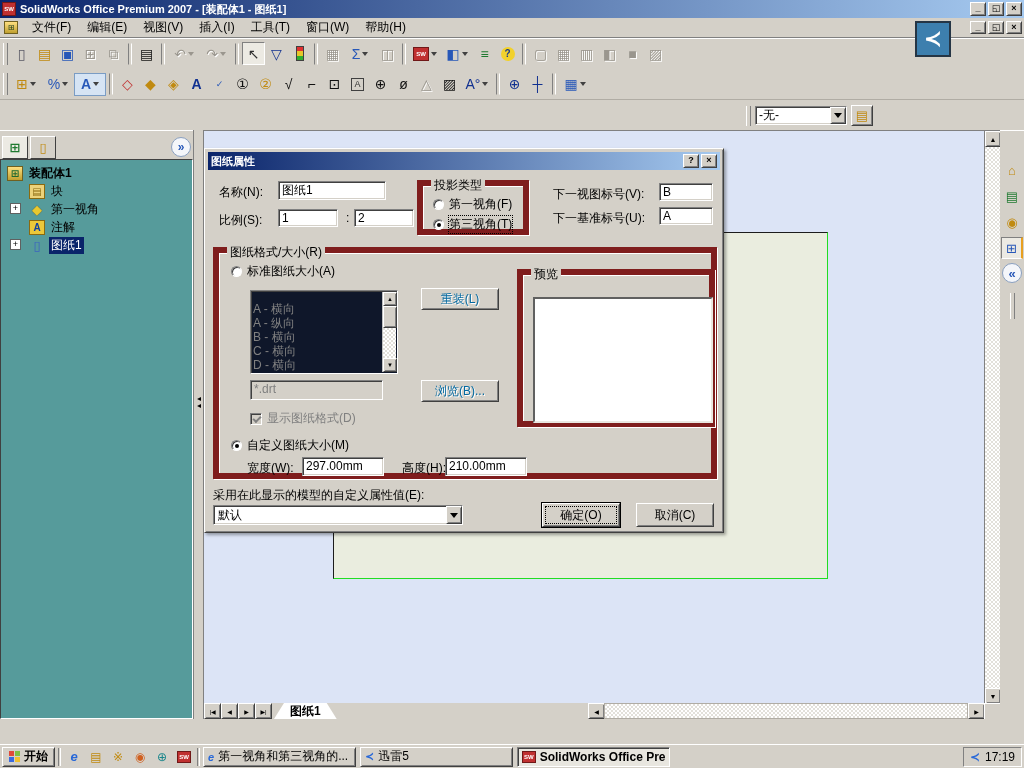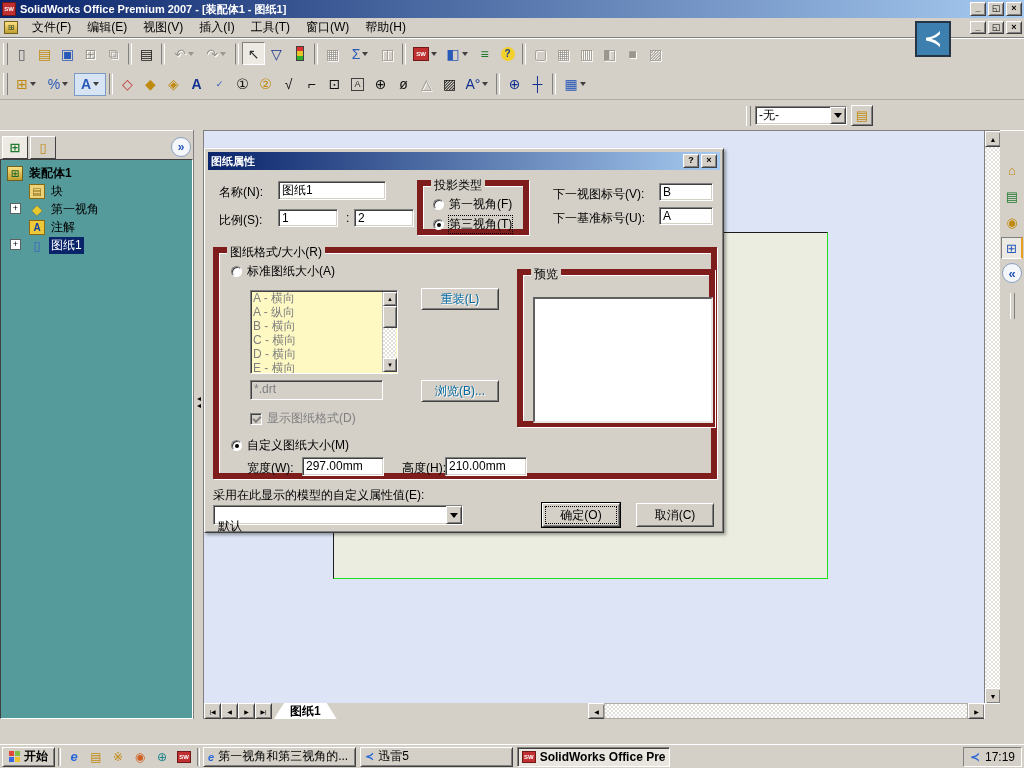--- a/index.html
+++ b/index.html
@@ -145,33 +145,33 @@
 .fld.disabled{background:#d4d0c8;color:#808080}
 .group{position:absolute;border:6px solid #7f1d1d;box-shadow:inset 1px 1px 0 #fff,1px 1px 0 #fff}
 .group>.legend{position:absolute;top:-8px;left:8px;background:#d4d0c8;padding:0 3px;line-height:14px}
 .radio-row{position:absolute;display:flex;align-items:center;gap:5px;white-space:nowrap}
 .radio{width:11px;height:11px;border-radius:50%;background:#fff;border:1px solid;border-color:#808080 #fff #fff #808080;box-shadow:inset 1px 1px 0 #404040;position:relative;flex:none}
 .radio.on::after{content:"";position:absolute;left:3px;top:3px;width:4px;height:4px;border-radius:50%;background:#000}
 .radio-row.disabled{color:#808080}
 .focus-dotted{outline:1px dotted #000}
 .checkbox{width:12px;height:12px;background:#d4d0c8;border:1px solid;border-color:#808080 #fff #fff #808080;box-shadow:inset 1px 1px 0 #404040;position:relative;flex:none}
 .checkbox.on::after{content:"";position:absolute;left:2px;top:2px;width:6px;height:3px;border-left:2px solid #808080;border-bottom:2px solid #808080;transform:rotate(-45deg)}
-.listbox{position:absolute;background:#fef9c3;border:1px solid;border-color:#808080 #fff #fff #808080;box-shadow:inset 1px 1px 0 #404040;overflow:hidden;padding:0 0 0 2px}
+.listbox{position:absolute;background:#0f172a;border:1px solid;border-color:#808080 #fff #fff #808080;box-shadow:inset 1px 1px 0 #404040;overflow:hidden;padding:11px 0 0 2px}
 .lb-item{height:14px;line-height:14px;color:#808080;white-space:nowrap}
 .lb-sb{position:absolute;right:1px;top:1px;width:14px;height:calc(100% - 2px);background:repeating-conic-gradient(#ffffff 0 25%,#e2e0da 0 50%) 0 0/4px 4px;border-left:1px solid #c0c0c0}
 .lb-sb .sbtn{width:14px;height:14px;font-size:6px}
 .lb-sb .sbtn.down{position:absolute;bottom:0}
 .lb-thumb{position:absolute;top:14px;left:0;width:14px;height:22px}
 .dlg-btn{position:absolute;display:flex;align-items:center;justify-content:center;font-size:12px}
 .dlg-btn.disabled{color:#0369a1;text-shadow:1px 1px 0 #fff}
 .dlg-btn.default{outline:1px solid #000}
 .dlg-btn.default::after{content:"";position:absolute;inset:3px;outline:1px dotted #000}
 .preview-box{position:absolute;background:#fff;border:2px solid;border-color:#606060 #e9e7e1 #e9e7e1 #606060}
 .combo{position:absolute;display:flex;align-items:stretch}
-.combo .val{flex:1;padding:13px 4px;line-height:15px;white-space:nowrap;overflow:hidden}
+.combo .val{flex:1;padding:2px 4px;line-height:15px;white-space:nowrap;overflow:hidden}
 </style>
 </head>
 <body>
 
 <div class="screen">
 
   <div class="abs titlebar">
     <span class="appicon">SW</span>
     <span class="ttext">SolidWorks Office Premium 2007 - [装配体1 - 图纸1]</span>
     <span class="winbtns">

